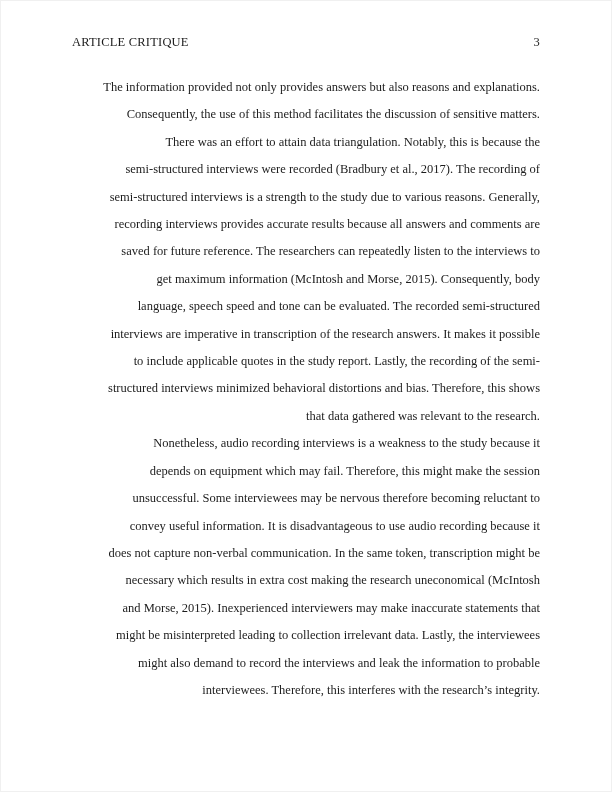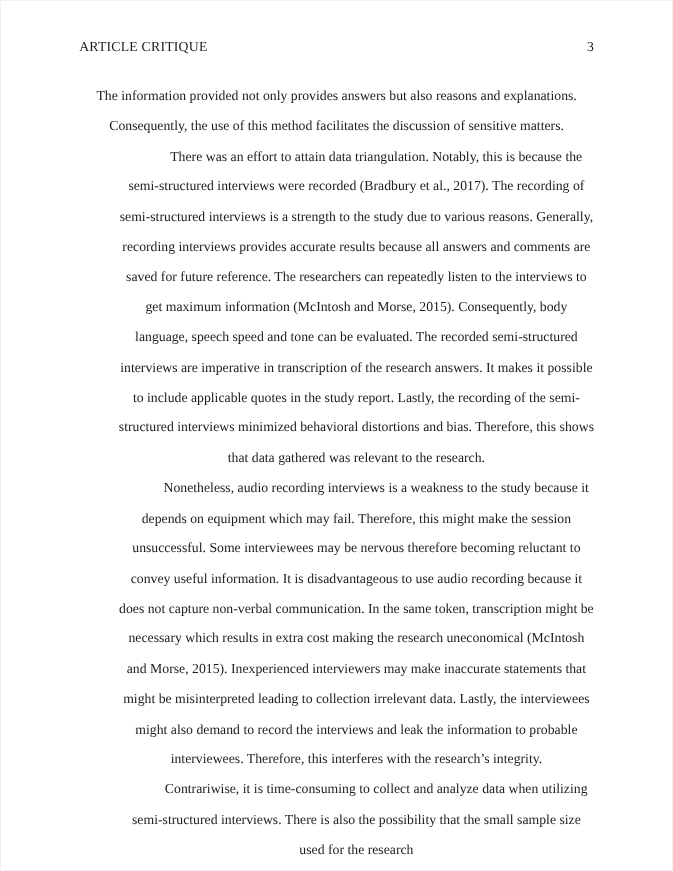--- a/index.html
+++ b/index.html
@@ -23,21 +23,21 @@
     .running-head {
       display: flex;
       justify-content: space-between;
       align-items: baseline;
       font-size: 12.5px;
       margin-bottom: 24px;
       letter-spacing: 0.2px;
     }
     .body-text {
       font-size: 12.5px;
-      text-align: center;
+      text-align: right;
     }
     .para {
       margin: 0;
       line-height: 27.4px;
     }
     .para.indent {
       text-indent: 36px;
       margin-left: 36px;
     }
   </style>
@@ -47,15 +47,14 @@
 <div class="page">
   <header class="running-head">
     <span>ARTICLE CRITIQUE</span>
     <span>3</span>
   </header>
 
   <main class="body-text">
     <p class="para no-indent">The information provided not only provides answers but also reasons and explanations. Consequently, the use of this method facilitates the discussion of sensitive matters.</p>
     <p class="para indent">There was an effort to attain data triangulation. Notably, this is because the semi-structured interviews were recorded (Bradbury et al., 2017). The recording of semi-structured interviews is a strength to the study due to various reasons. Generally, recording interviews provides accurate results because all answers and comments are saved for future reference. The researchers can repeatedly listen to the interviews to get maximum information (McIntosh and Morse, 2015). Consequently, body language, speech speed and tone can be evaluated. The recorded semi-structured interviews are imperative in transcription of the research answers. It makes it possible to include applicable quotes in the study report. Lastly, the recording of the semi-structured interviews minimized behavioral distortions and bias. Therefore, this shows that data gathered was relevant to the research.</p>
     <p class="para indent">Nonetheless, audio recording interviews is a weakness to the study because it depends on equipment which may fail. Therefore, this might make the session unsuccessful. Some interviewees may be nervous therefore becoming reluctant to convey useful information. It is disadvantageous to use audio recording because it does not capture non-verbal communication. In the same token, transcription might be necessary which results in extra cost making the research uneconomical (McIntosh and Morse, 2015). Inexperienced interviewers may make inaccurate statements that might be misinterpreted leading to collection irrelevant data. Lastly, the interviewees might also demand to record the interviews and leak the information to probable interviewees. Therefore, this interferes with the research’s integrity.</p>
-    <p class="para indent">Contrariwise, it is time-consuming to collect and analyze data when utilizing semi-structured interviews. There is also the possibility that the small sample size used for the research</p>
   </main>
 </div>
 
 </body></html>

